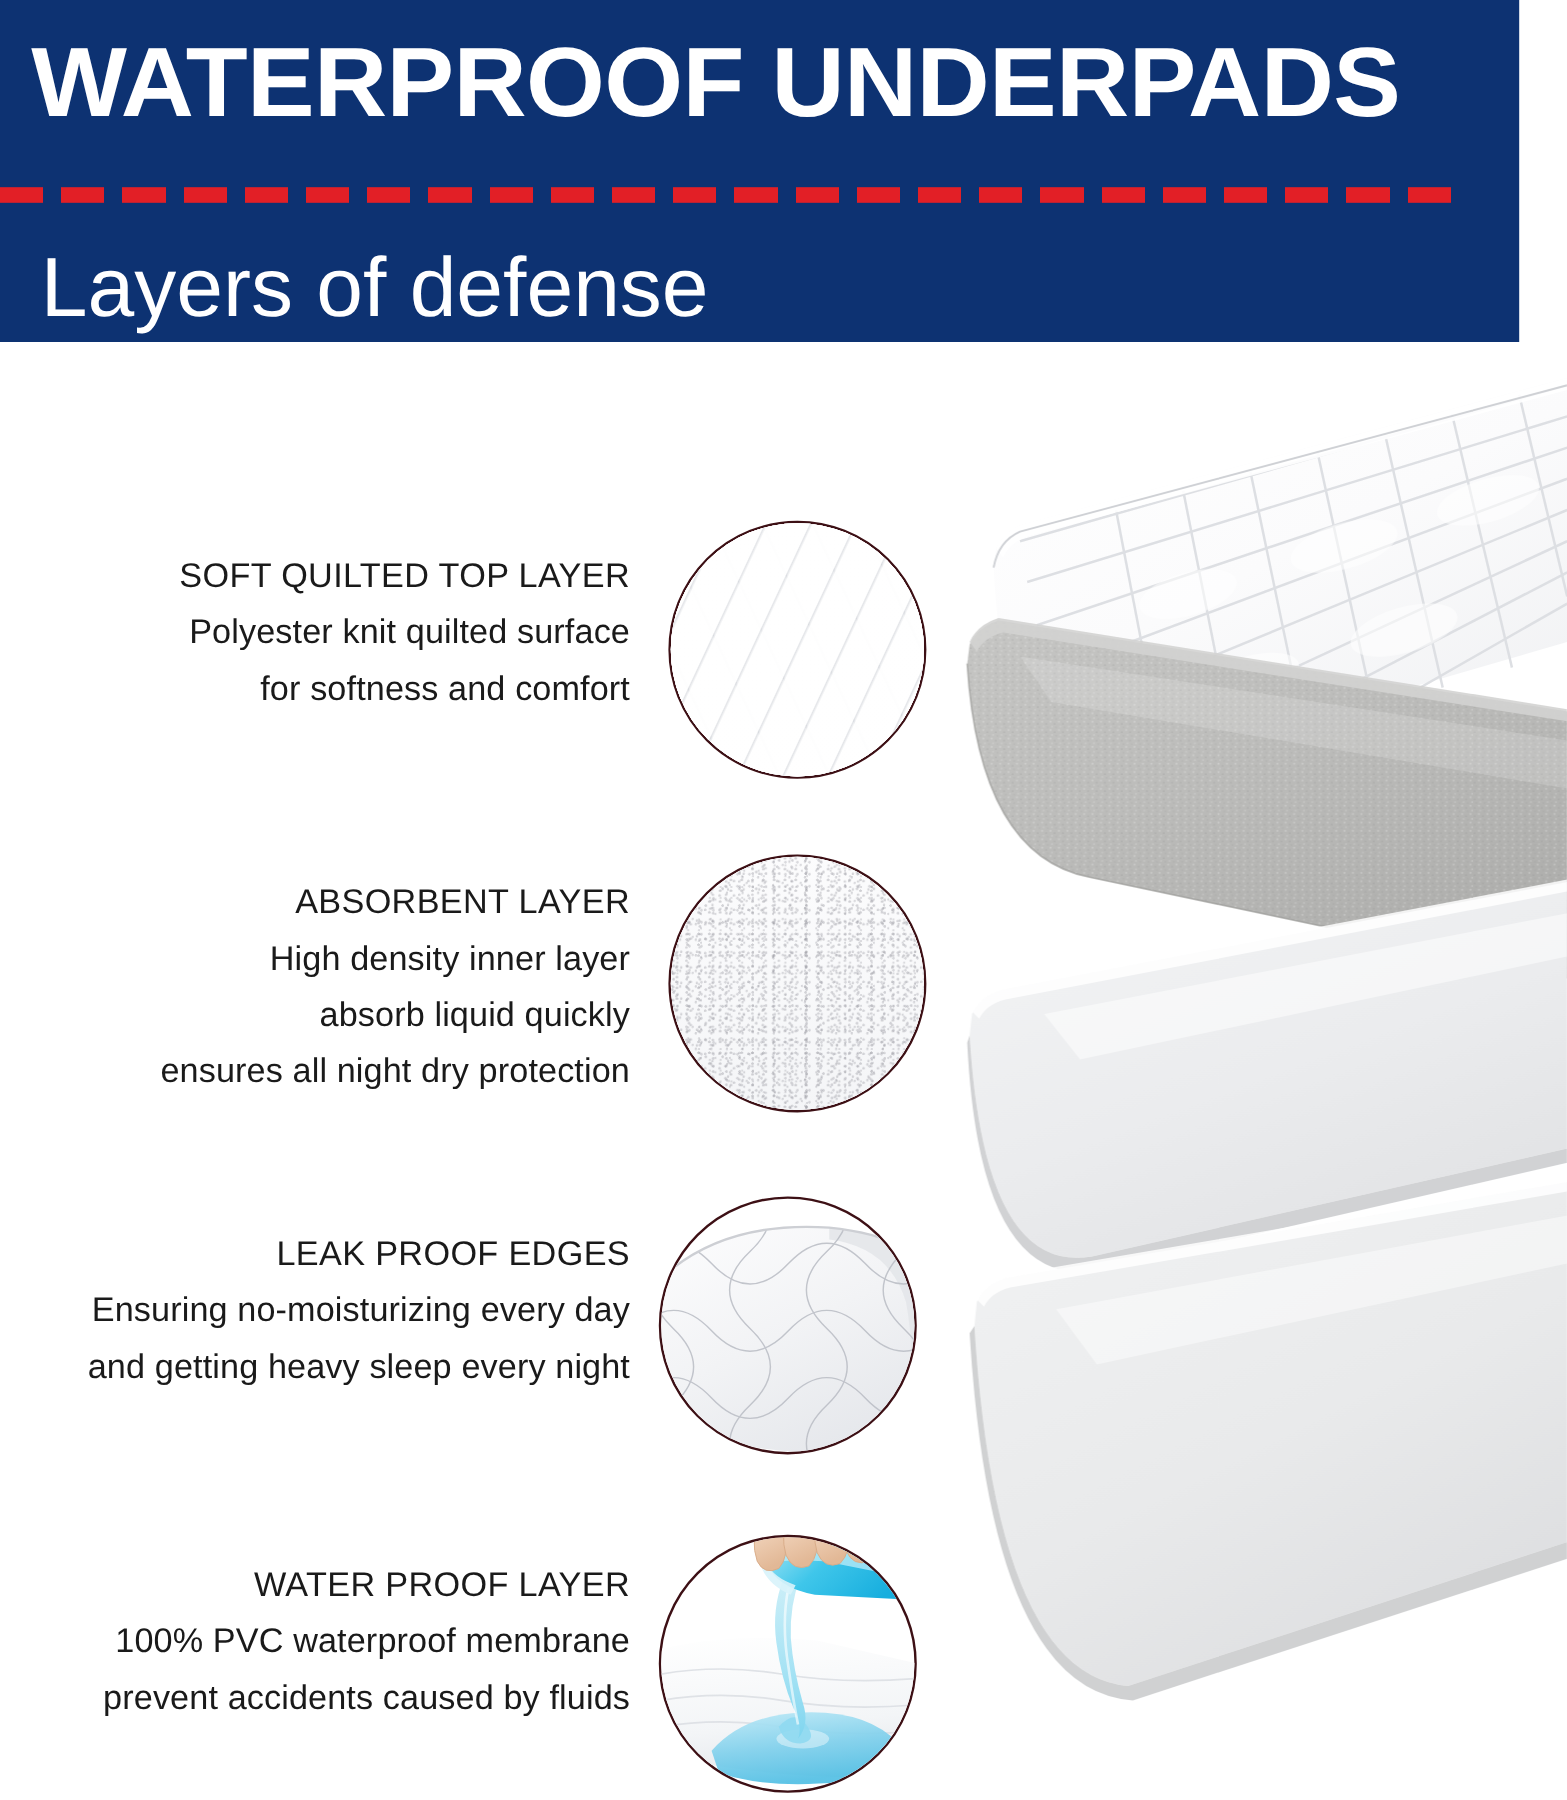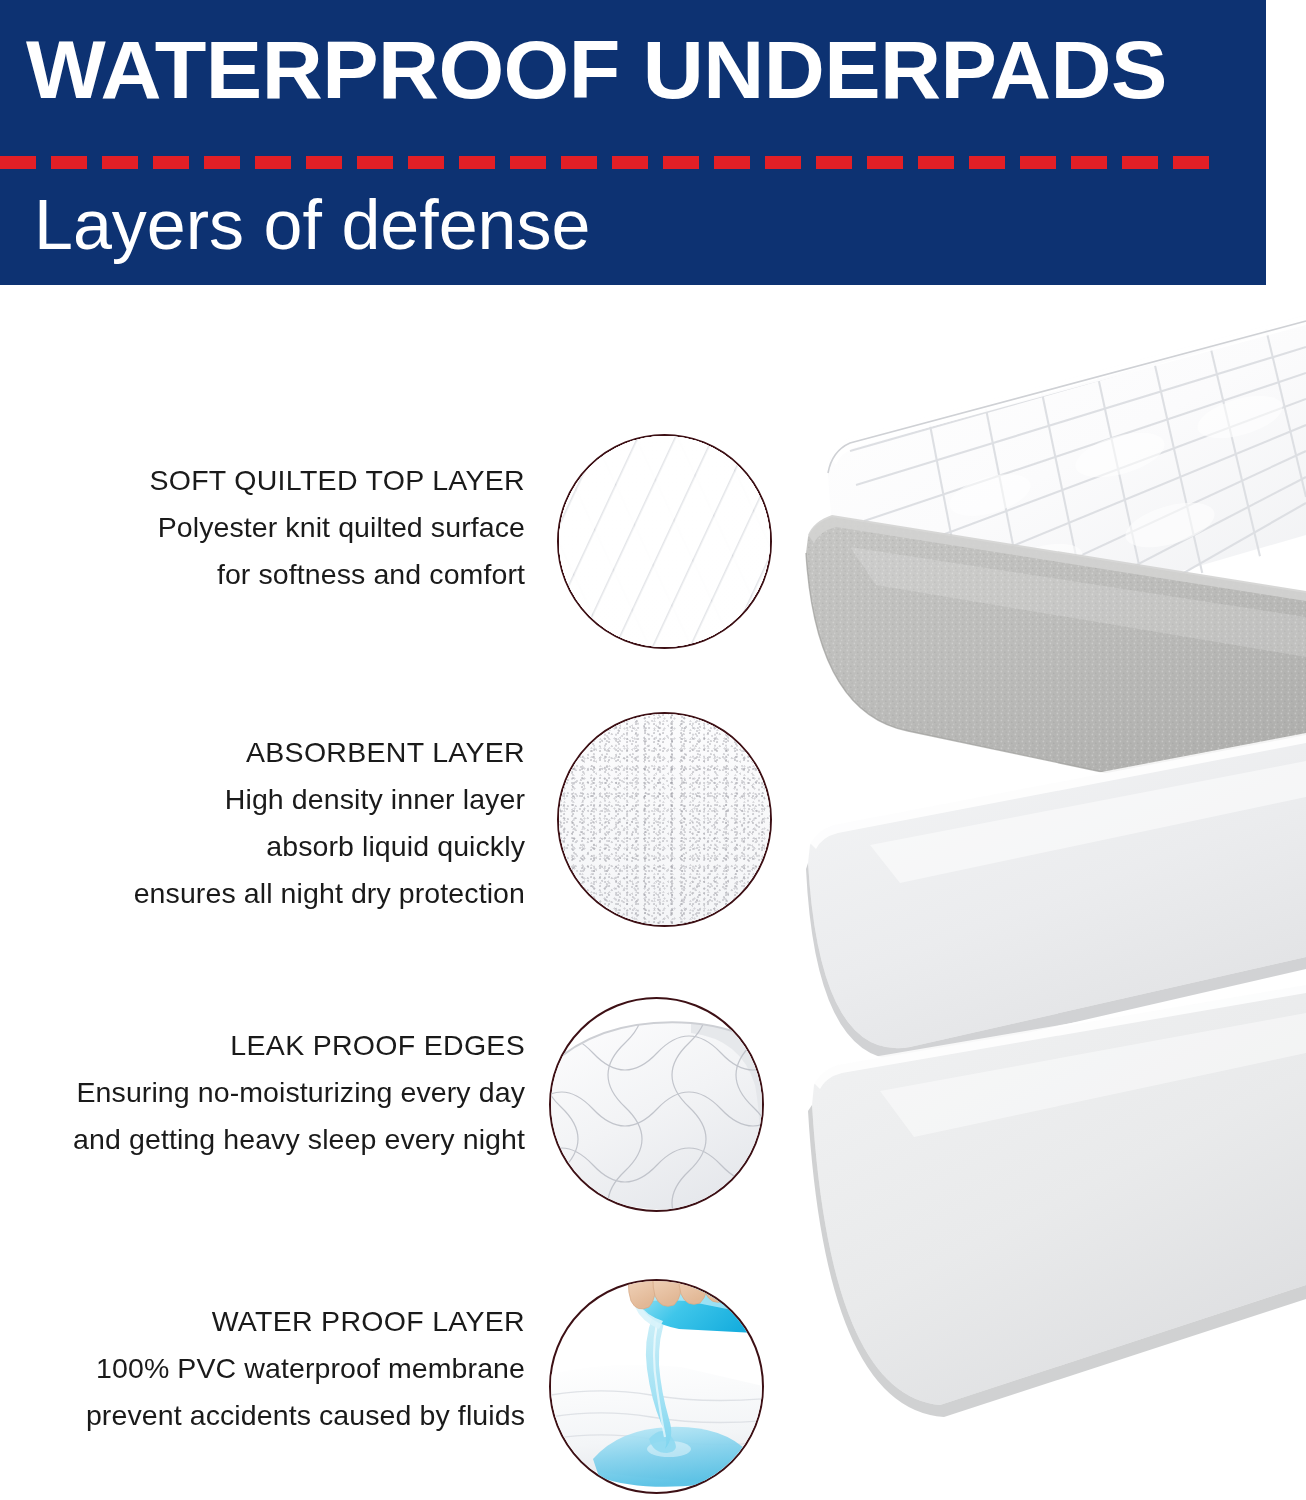--- a/index.html
+++ b/index.html
@@ -49,21 +49,21 @@
     width: 1210px;
     height: 13px;
     background-image: repeating-linear-gradient(
        to right,
        #e21f26 0px, #e21f26 36px,
        rgba(0,0,0,0) 36px, rgba(0,0,0,0) 51px);
   }
   #subtitle {
     position: absolute;
     left: 34px;
-    top: 186px;
+    top: 200px;
     color: #ffffff;
     font-family: "Liberation Sans Narrow", "Liberation Sans", sans-serif;
     font-weight: normal;
     font-size: 70px;
     line-height: 78px;
     white-space: nowrap;
   }
 
   
   #body-area {

